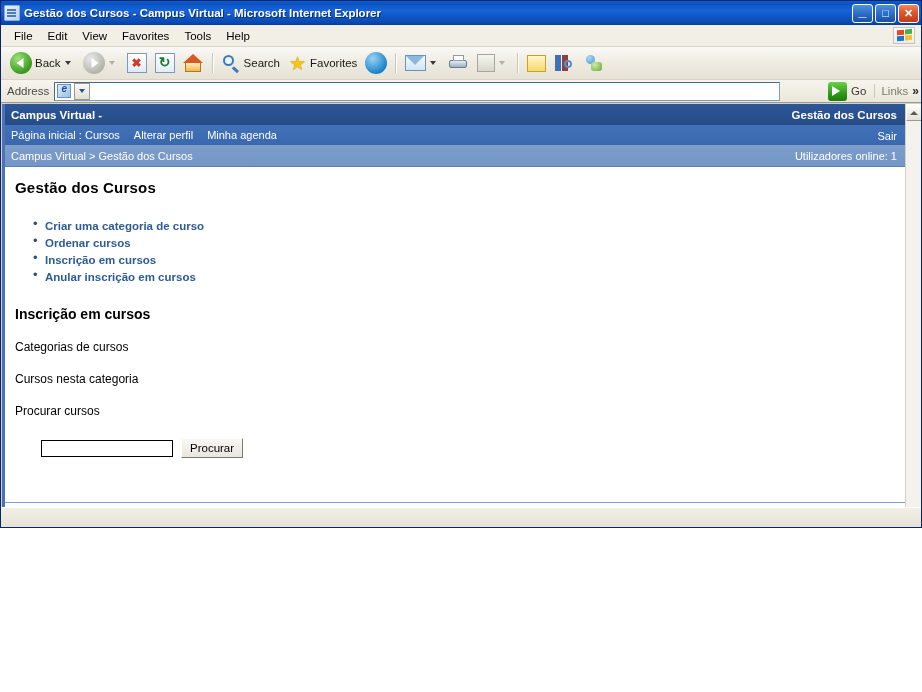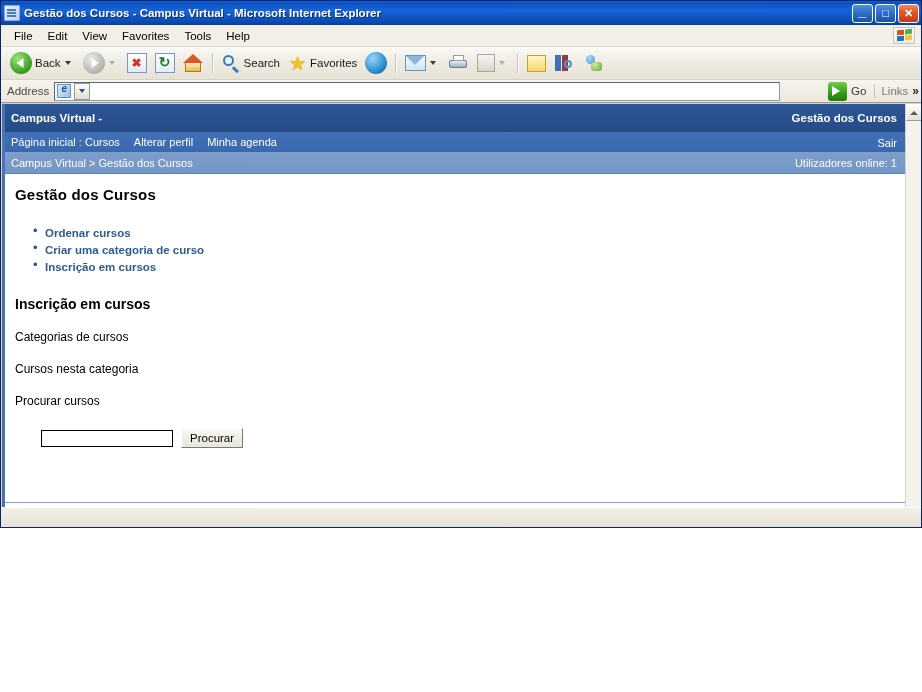--- a/index.html
+++ b/index.html
@@ -428,21 +428,21 @@
   }
   .page-doc {
     flex: 1;
     background: #ffffff;
     overflow: hidden;
     position: relative;
     border-left: 3px solid #4a74b5;
     box-sizing: border-box;
   }
   .banner-top {
-    height: 28px;
+    height: 21px;
     background: linear-gradient(180deg,#2d5698 0%, #264c87 100%);
     display: flex;
     align-items: center;
     justify-content: space-between;
     padding: 0 8px 0 6px;
     box-sizing: border-box;
   }
   .banner-top .left,
   .banner-top .right {
     color: #ffffff;
@@ -779,27 +779,30 @@
           <div class="crumb-text">Campus Virtual &gt; Gestão dos Cursos</div>
           <div class="online-text">Utilizadores online: 1</div>
         </div>
 
         <div class="content">
           <h1 class="page-title">Gestão dos Cursos</h1>
 
 
           <ul class="link-list">
             <li>
+              <a>Criar uma categoria de curso</a>
+            </li>
+            <li>
               <a>Ordenar cursos</a>
             </li>
             <li>
-              <a>Criar uma categoria de curso</a>
+              <a>Inscrição em cursos</a>
             </li>
             <li>
-              <a>Inscrição em cursos</a>
+              <a>Anular inscrição em cursos</a>
             </li>
           </ul>
 
           <h2 class="sec">Inscrição em cursos</h2>
           <h3 class="sec">Categorias de cursos</h3>
           <h3 class="sec">Cursos nesta categoria</h3>
           <h3 class="sec">Procurar cursos</h3>
 
           <div class="search-row">
             <input class="search-input" type="text" placeholder="" style="">

